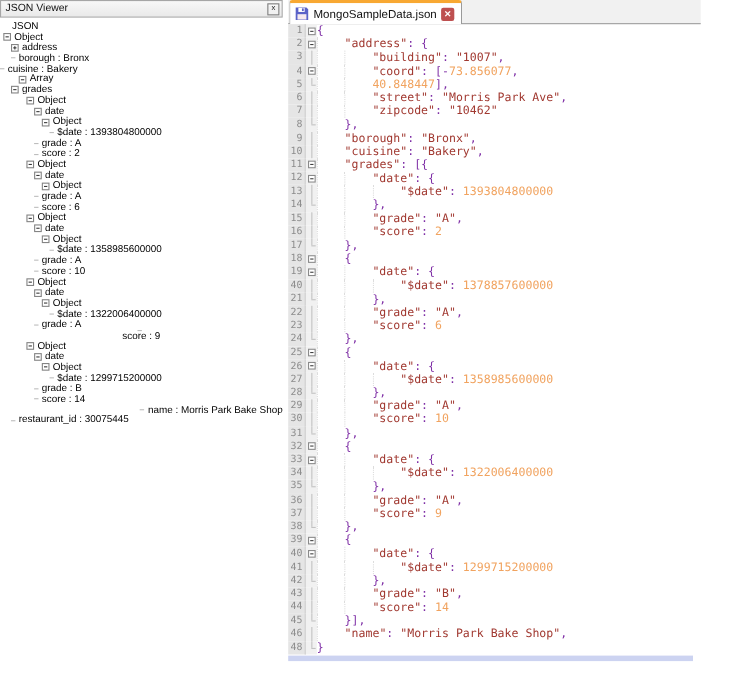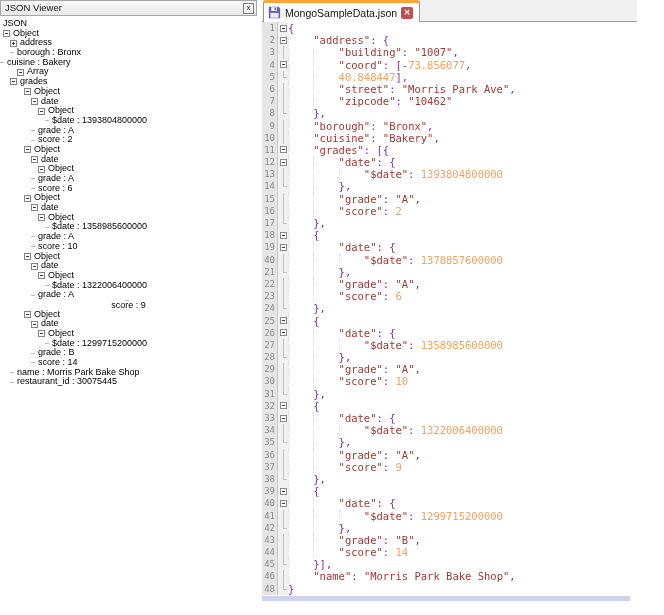--- a/index.html
+++ b/index.html
@@ -60,24 +60,24 @@
 <body>
 
 <div class="app" style="--c-string: #a13931; --c-number: #f1a35f; --c-punct: #7f2fa6; --c-tab-accent: #f8a832;">
 
   <div class="left-panel">
     <div class="panel-header">
       <span class="panel-title">JSON Viewer</span>
       <span class="panel-close">x</span>
     </div>
     <div class="tree">
+        <div class="trow" style="padding-left: 11px;">
+          <span class="tlabel">JSON</span>
+        </div>
         <div class="trow" style="padding-left: 3px;">
-          <span class="tlabel">JSON</span>
-        </div>
-        <div class="trow" style="padding-left: 3px;">
           <span class="tbox">
             <span class="hln"></span>
           </span>
           <span class="tlabel">Object</span>
         </div>
         <div class="trow" style="padding-left: 10px;">
           <span class="tbox">
             <span class="hln"></span>
             <span class="vln"></span>
           </span>
@@ -242,21 +242,21 @@
           <span class="tlabel">$date : 1299715200000</span>
         </div>
         <div class="trow" style="padding-left: 31px;">
           <span class="tdash"></span>
           <span class="tlabel">grade : B</span>
         </div>
         <div class="trow" style="padding-left: 31px;">
           <span class="tdash"></span>
           <span class="tlabel">score : 14</span>
         </div>
-        <div class="trow" style="padding-left: 10px;">
+        <div class="trow" style="padding-left: 10px; justify-content: flex-end;">
           <span class="tdash"></span>
           <span class="tlabel">name : Morris Park Bake Shop</span>
         </div>
         <div class="trow" style="padding-left: 10px;">
           <span class="tdash"></span>
           <span class="tlabel">restaurant_id : 30075445</span>
         </div>
       </div>
   </div>
 

